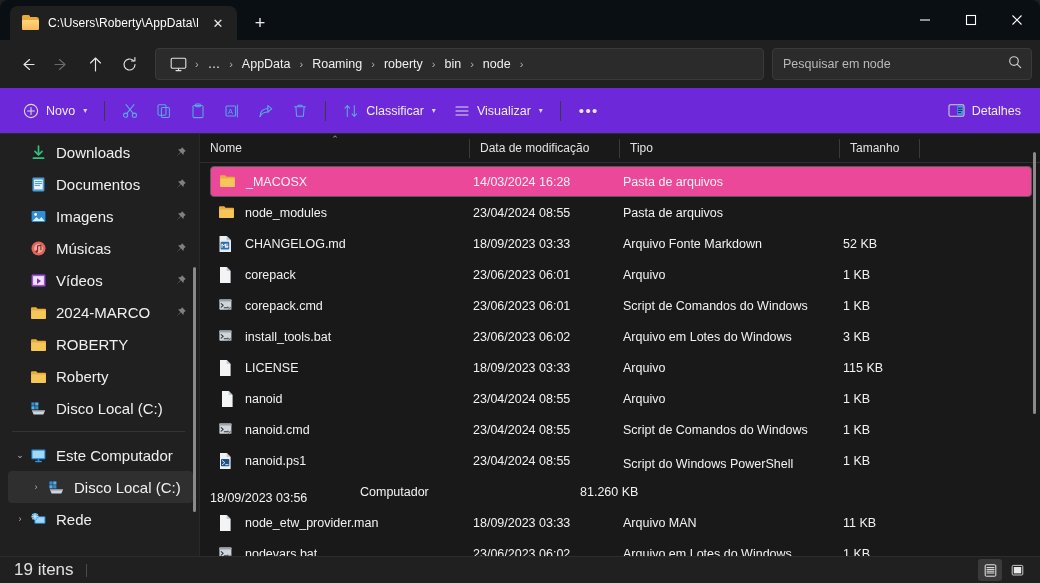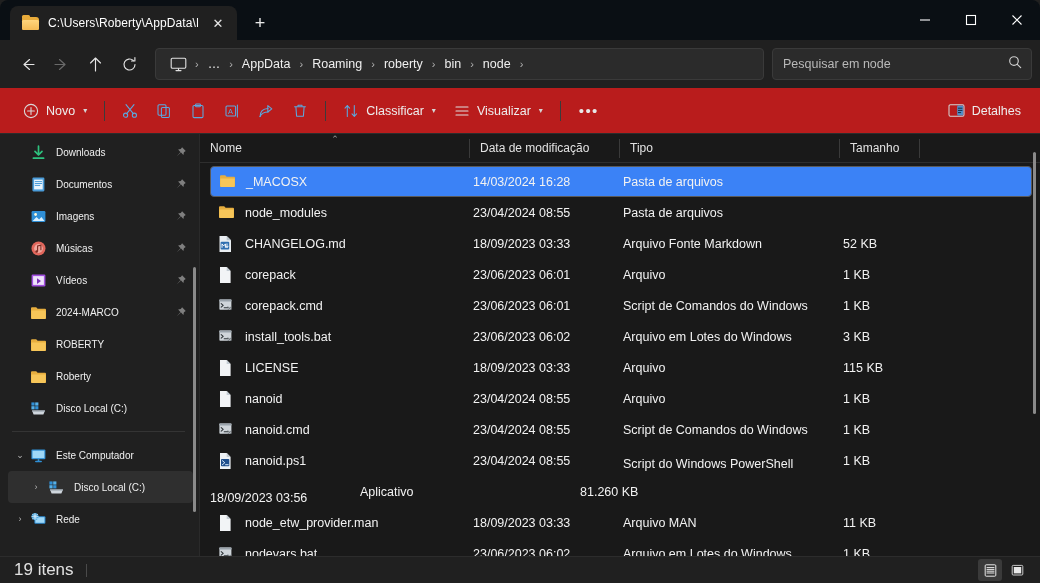--- a/index.html
+++ b/index.html
@@ -102,21 +102,21 @@
     background: #2b2b2b; border: 1px solid #3a3a3a; border-radius: 4px;
     display: flex; align-items: center; padding: 0 10px; gap: 8px;
     position: relative;
   }
   .searchbox .sph { font-size: 12.5px; color: #b9b9b9; white-space: nowrap; }
   .searchbox .smag { position: absolute; right: 9px; color:#cfcfcf; }
 
   
   .cmdbar {
     height: 46px; min-height: 46px;
-    background: #b91c1c;
+    background: #6d28d9;
     display: flex; align-items: center;
     padding: 0 10px 0 14px;
     border-bottom: 1px solid #2c2c2c;
   }
   .cb-item {
     height: 32px; border-radius: 5px; display: flex; align-items: center;
     gap: 7px; padding: 0 9px; color: #ededed; font-size: 12.5px;
   }
   .cb-icon { display: flex; align-items: center; justify-content: center; color: #9fd2f5; }
   .cb-icon svg { display: block; }
@@ -135,21 +135,21 @@
     border-right: 1px solid #2a2a2a;
   }
   .sb-scroll { position: absolute; inset: 0; padding-top: 2px; }
   .sb-item {
     height: 32px; display: flex; align-items: center;
     margin: 0 6px 0 8px; padding: 0 6px 0 22px; border-radius: 4px;
     gap: 9px; position: relative;
   }
   .sb-item.sel { background: #2f2f2f; }
   .sb-item.indent { padding-left: 22px; }
-  .sb-label { font-size: 10px; color: #f0f0f0; white-space: nowrap; }
+  .sb-label { font-size: 15px; color: #f0f0f0; white-space: nowrap; }
   .sb-ico { width: 17px; height: 17px; flex: 0 0 auto; display:flex; align-items:center; justify-content:center;}
   .pin {
     margin-left: auto; width: 14px; height: 14px; opacity: .62;
     display: flex; align-items: center; justify-content: center;
   }
   .sb-chev {
     position: absolute; left: 6px; top: 50%; transform: translateY(-50%);
     color: #b6b6b6; font-size: 9px; width: 12px; text-align: center;
   }
   .sb-divider { height: 1px; background: #343434; margin: 7px 14px 7px 12px; }
@@ -175,21 +175,21 @@
   }
   .sortmark {
     position: absolute; top: 1px; left: 50%; transform: translateX(-50%);
     color: #9a9a9a; font-size: 9px; line-height: 1;
   }
   .rows { flex: 1 1 auto; position: relative; overflow: hidden; }
   .row {
     height: 31px; display: flex; align-items: center;
     margin: 0 8px 0 10px; border-radius: 4px; position: relative;
   }
-  .row.focus { border: 1px solid #5a5a5a; background: #3b82f6; }
+  .row.focus { border: 1px solid #5a5a5a; background: #ec4899; }
   .cell { font-size: 12.5px; color: #f2f2f2; white-space: nowrap; overflow: hidden; flex: 0 0 auto; }
   .c-name { display: flex; align-items: center; gap: 10px; padding-left: 8px; }
   .c-size { text-align: left; padding-right: 12px; }
   .fico { width: 17px; height: 18px; position: relative; flex: 0 0 auto; }
 
   .statusbar {
     height: 27px; min-height: 27px; background: #202020;
     border-top: 1px solid #2c2c2c;
     display: flex; align-items: center; padding: 0 6px 0 14px;
   }
@@ -707,21 +707,21 @@
                 </svg>
             </span>
             <span>LICENSE</span>
           </div>
           <div class="cell" style="width:150px;">18/09/2023 03:33</div>
           <div class="cell" style="width:220px;">Arquivo</div>
           <div class="cell c-size" style="width:80px;">115 KB</div>
         </div>
 
         <div class="row">
-          <div class="cell c-name" style="width:263px;">
+          <div class="cell c-name" style="width:263px;text-align:right;">
             <span class="fico">
               <svg width="15" height="18" viewBox="0 0 15 18">
                   <path d="M2 1h6.7L12.6 4.9V17H2z" fill="#f2f4f6"></path>
                   <path d="M8.7 1l3.9 3.9H8.7z" fill="#c3ccd3"></path>
                 </svg>
             </span>
             <span>nanoid</span>
           </div>
           <div class="cell" style="width:150px;">23/04/2024 08:55</div>
           <div class="cell" style="width:220px;">Arquivo</div>
@@ -757,21 +757,21 @@
             </span>
             <span>nanoid.ps1</span>
           </div>
           <div class="cell" style="width:150px;">23/04/2024 08:55</div>
           <div class="cell" style="width:220px;margin-top:6px;">Script do Windows PowerShell</div>
           <div class="cell c-size" style="width:80px;">1 KB</div>
         </div>
 
         <div class="row">
           <div class="cell" style="width:150px;margin-top:12px;">18/09/2023 03:56</div>
-          <div class="cell" style="width:220px;">Aplicativo</div>
+          <div class="cell" style="width:220px;">Computador</div>
           <div class="cell c-size" style="width:80px;">81.260 KB</div>
         </div>
 
         <div class="row">
           <div class="cell c-name" style="width:263px;">
             <span class="fico">
               <svg width="15" height="18" viewBox="0 0 15 18">
                   <path d="M2 1h6.7L12.6 4.9V17H2z" fill="#f2f4f6"></path>
                   <path d="M8.7 1l3.9 3.9H8.7z" fill="#c3ccd3"></path>
                 </svg>

